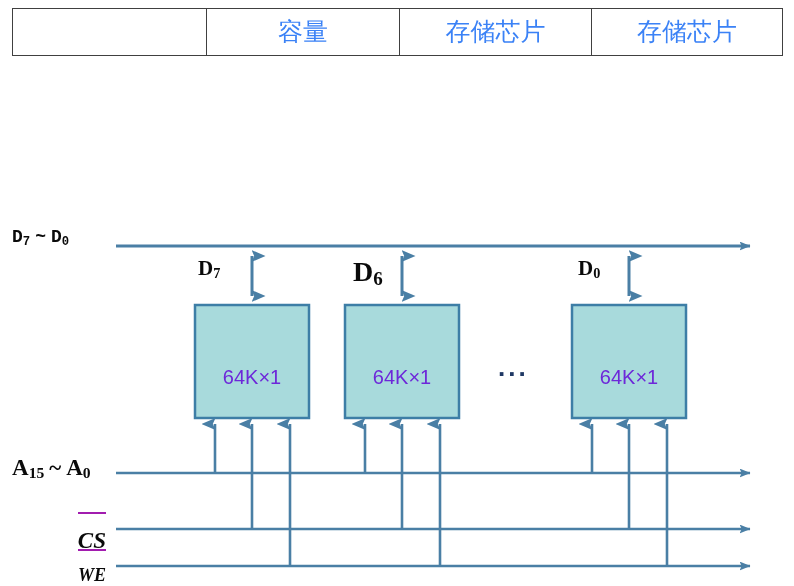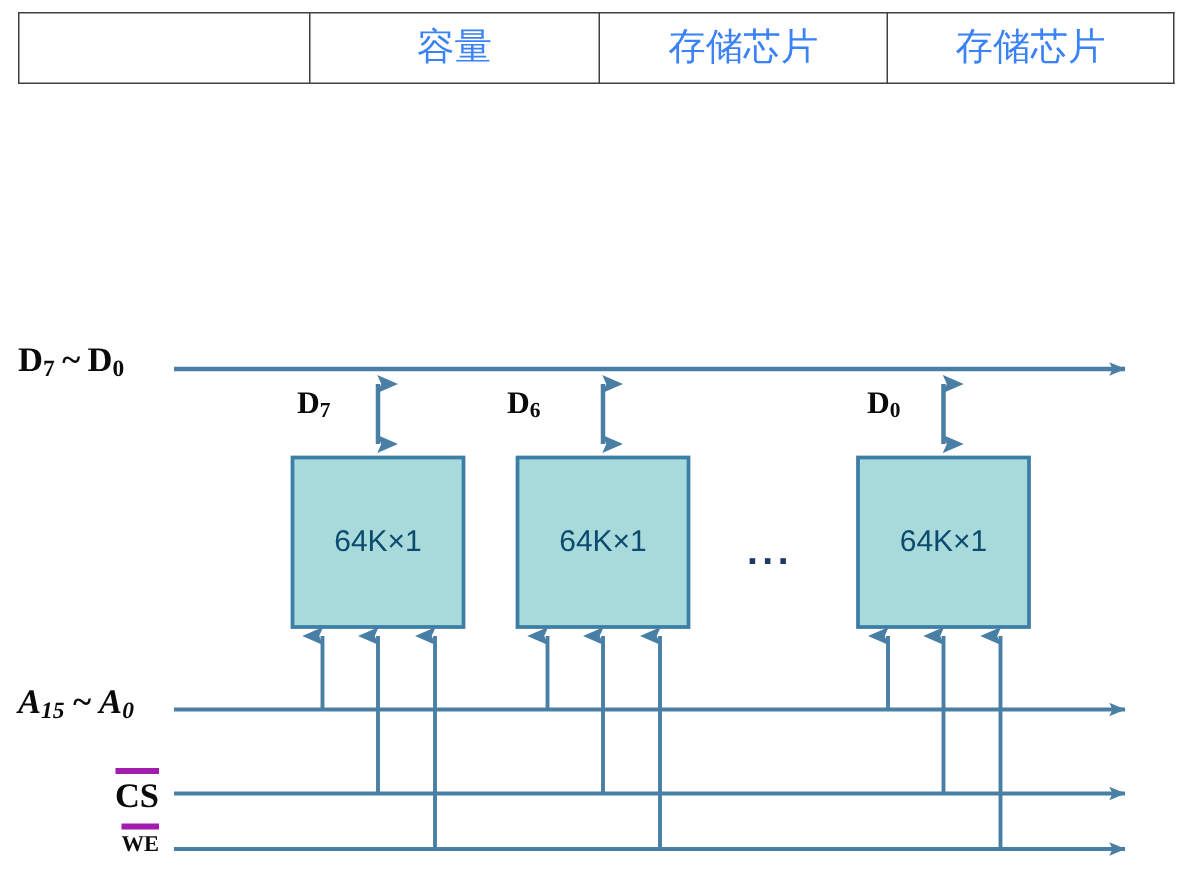--- a/index.html
+++ b/index.html
@@ -55,30 +55,32 @@
     font-weight: bold;
     color: #0a0a0a;
     white-space: nowrap;
     line-height: 1;
   }
   .dg-label .sub {
     font-size: 0.68em;
     vertical-align: -0.22em;
   }
   .dg-label .ovl {
-    border-top: 4px solid #a21caf;
-    padding-top: 3px;
+    border-top: 2px solid #a21caf;
+    padding-top: 15px;
+    font-style: italic;
     display: inline-block;
   }
   .chip-text {
     position: absolute;
     font-family: "Liberation Sans", sans-serif;
     font-size: 20px;
-    color: #0c4a6e;
+    color: #6d28d9;
     white-space: nowrap;
+    margin-top: 16px;
   }
   .ellipsis-text {
     position: absolute;
     font-family: "Liberation Sans", sans-serif;
     font-size: 26px;
     letter-spacing: 3px;
     color: #1f3864;
     font-weight: bold;
   }
 </style>
@@ -170,41 +172,41 @@
     <line x1="592" y1="473" x2="592" y2="424" stroke="#4a7fa5" stroke-width="2.6" marker-end="url(#ar-up)"></line>
   </g>
   <g>
     <line x1="629" y1="529" x2="629" y2="424" stroke="#4a7fa5" stroke-width="2.6" marker-end="url(#ar-up)"></line>
   </g>
   <g>
     <line x1="667" y1="566" x2="667" y2="424" stroke="#4a7fa5" stroke-width="2.6" marker-end="url(#ar-up)"></line>
   </g>
 </svg>
 
-<div class="dg-label" style="left:12px; top:228px; font-size:23px;">
+<div class="dg-label" style="left:12px; top:228px; font-size:18px;font-family:Liberation Mono, monospace;">
   <span>D</span><span class="sub">7</span><span style="margin:0 5px;">~</span><span>D</span><span class="sub">0</span>
 </div>
 
-<div class="dg-label" style="left:12px; top:456px; font-size:23px;font-style:italic;">
+<div class="dg-label" style="left:12px; top:456px; font-size:23px;">
   <span>A</span><span class="sub">15</span><span style="margin:0 5px;">~</span><span>A</span><span class="sub">0</span>
 </div>
 
 <div class="dg-label" style="left:60px; top:512px; width:46px; text-align:right; font-size:23px;">
   <span class="ovl">CS</span>
 </div>
 
-<div class="dg-label" style="left:50px; top:549px; width:56px; text-align:right; font-size:15px;">
+<div class="dg-label" style="left:50px; top:549px; width:56px; text-align:right; font-size:18px;">
   <span class="ovl">WE</span>
 </div>
 
 <div class="dg-label" style="left:198px; top:258px; font-size:21px;">
   <span>D</span><span class="sub">7</span>
 </div>
 
-<div class="dg-label" style="left:338px; top:258px; font-size:21px;">
+<div class="dg-label" style="left:353px; top:258px; font-size:28px;">
   <span>D</span><span class="sub">6</span>
 </div>
 
 <div class="dg-label" style="left:578px; top:258px; font-size:21px;">
   <span>D</span><span class="sub">0</span>
 </div>
 
 <div class="chip-text" style="left:195px; top:350px; width:114px; text-align:center;">64K×1</div>
 <div class="chip-text" style="left:345px; top:350px; width:114px; text-align:center;">64K×1</div>
 <div class="chip-text" style="left:572px; top:350px; width:114px; text-align:center;">64K×1</div>

